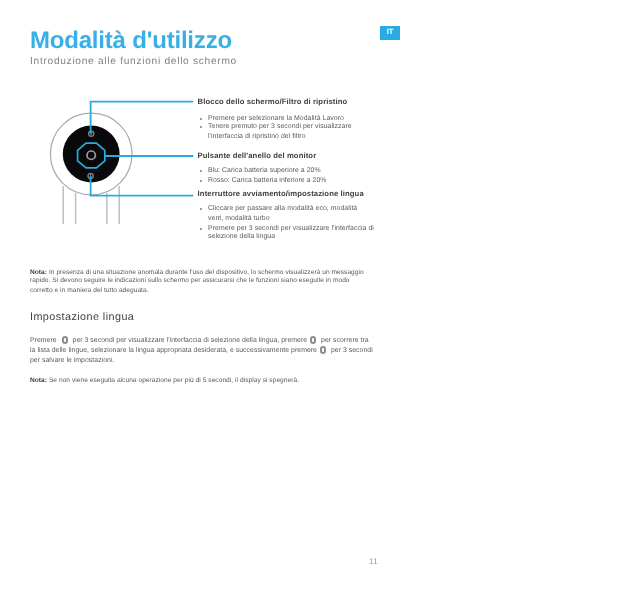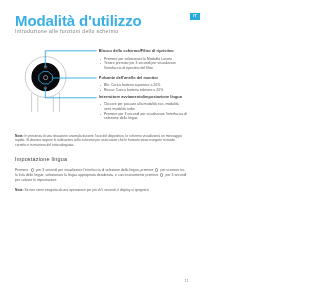--- a/index.html
+++ b/index.html
@@ -1,19 +1,19 @@
 <!DOCTYPE html>
 <html><head>
 <meta charset="utf-8">
 <style>
   html,body{margin:0;padding:0;background:#fff;}
   body{width:200px;height:301px;font-family:"Liberation Sans",sans-serif;overflow:hidden;-webkit-font-smoothing:antialiased;}
   .page{position:relative;width:200px;height:301px;background:#fff;}
 
-  .title{position:absolute;left:15px;top:15.2px;font-size:15px;line-height:11px;color:#39b0e5;font-weight:700;letter-spacing:-0.1px;white-space:nowrap;}
+  .title{position:absolute;left:15px;top:15.2px;font-size:12px;line-height:11px;color:#39b0e5;font-weight:700;letter-spacing:-0.1px;white-space:nowrap;}
   .subtitle{position:absolute;left:15px;top:28.6px;font-size:5.1px;line-height:5px;color:#808285;letter-spacing:0.35px;white-space:nowrap;}
 
   .tab{position:absolute;left:190px;top:13px;width:10px;height:7px;background:#29abe2;}
   .tab span{display:block;color:#fff;font-size:3.8px;line-height:7px;text-align:center;font-weight:700;}
 
   .diagram{position:absolute;left:0;top:0;width:200px;height:301px;pointer-events:none;}
 
   .callouts{position:absolute;left:90px;top:43px;width:110px;}
   .grp{position:absolute;left:0;}
   .hd{font-size:3.85px;line-height:5px;color:#414042;font-weight:700;letter-spacing:0.05px;white-space:nowrap;padding-left:8.8px;}

